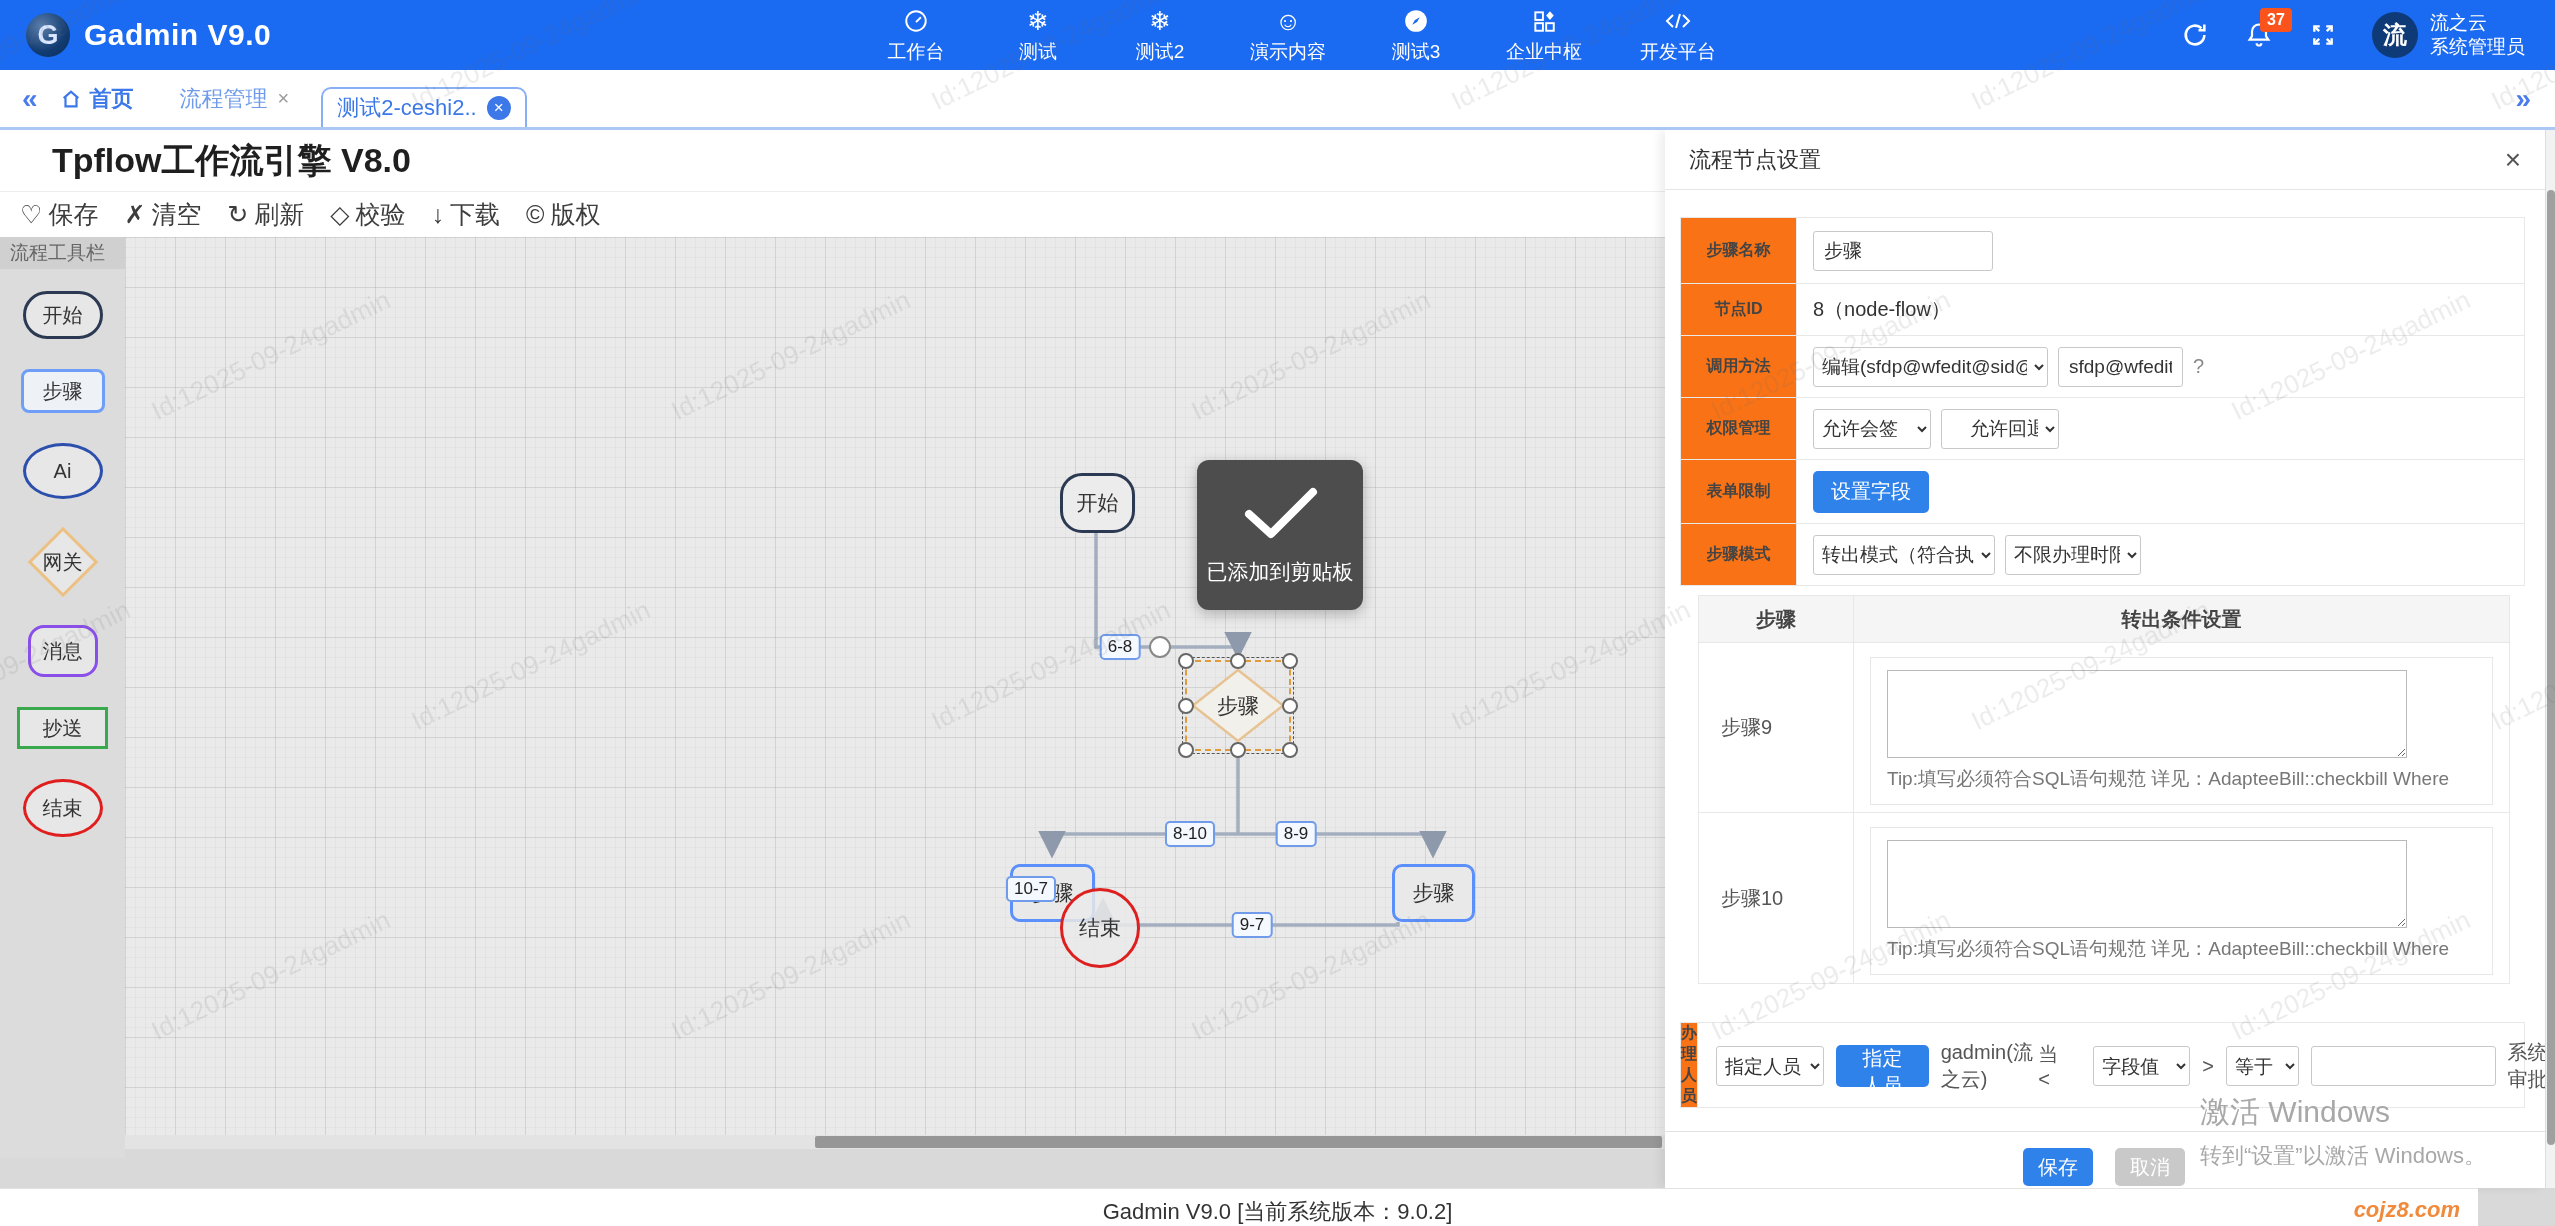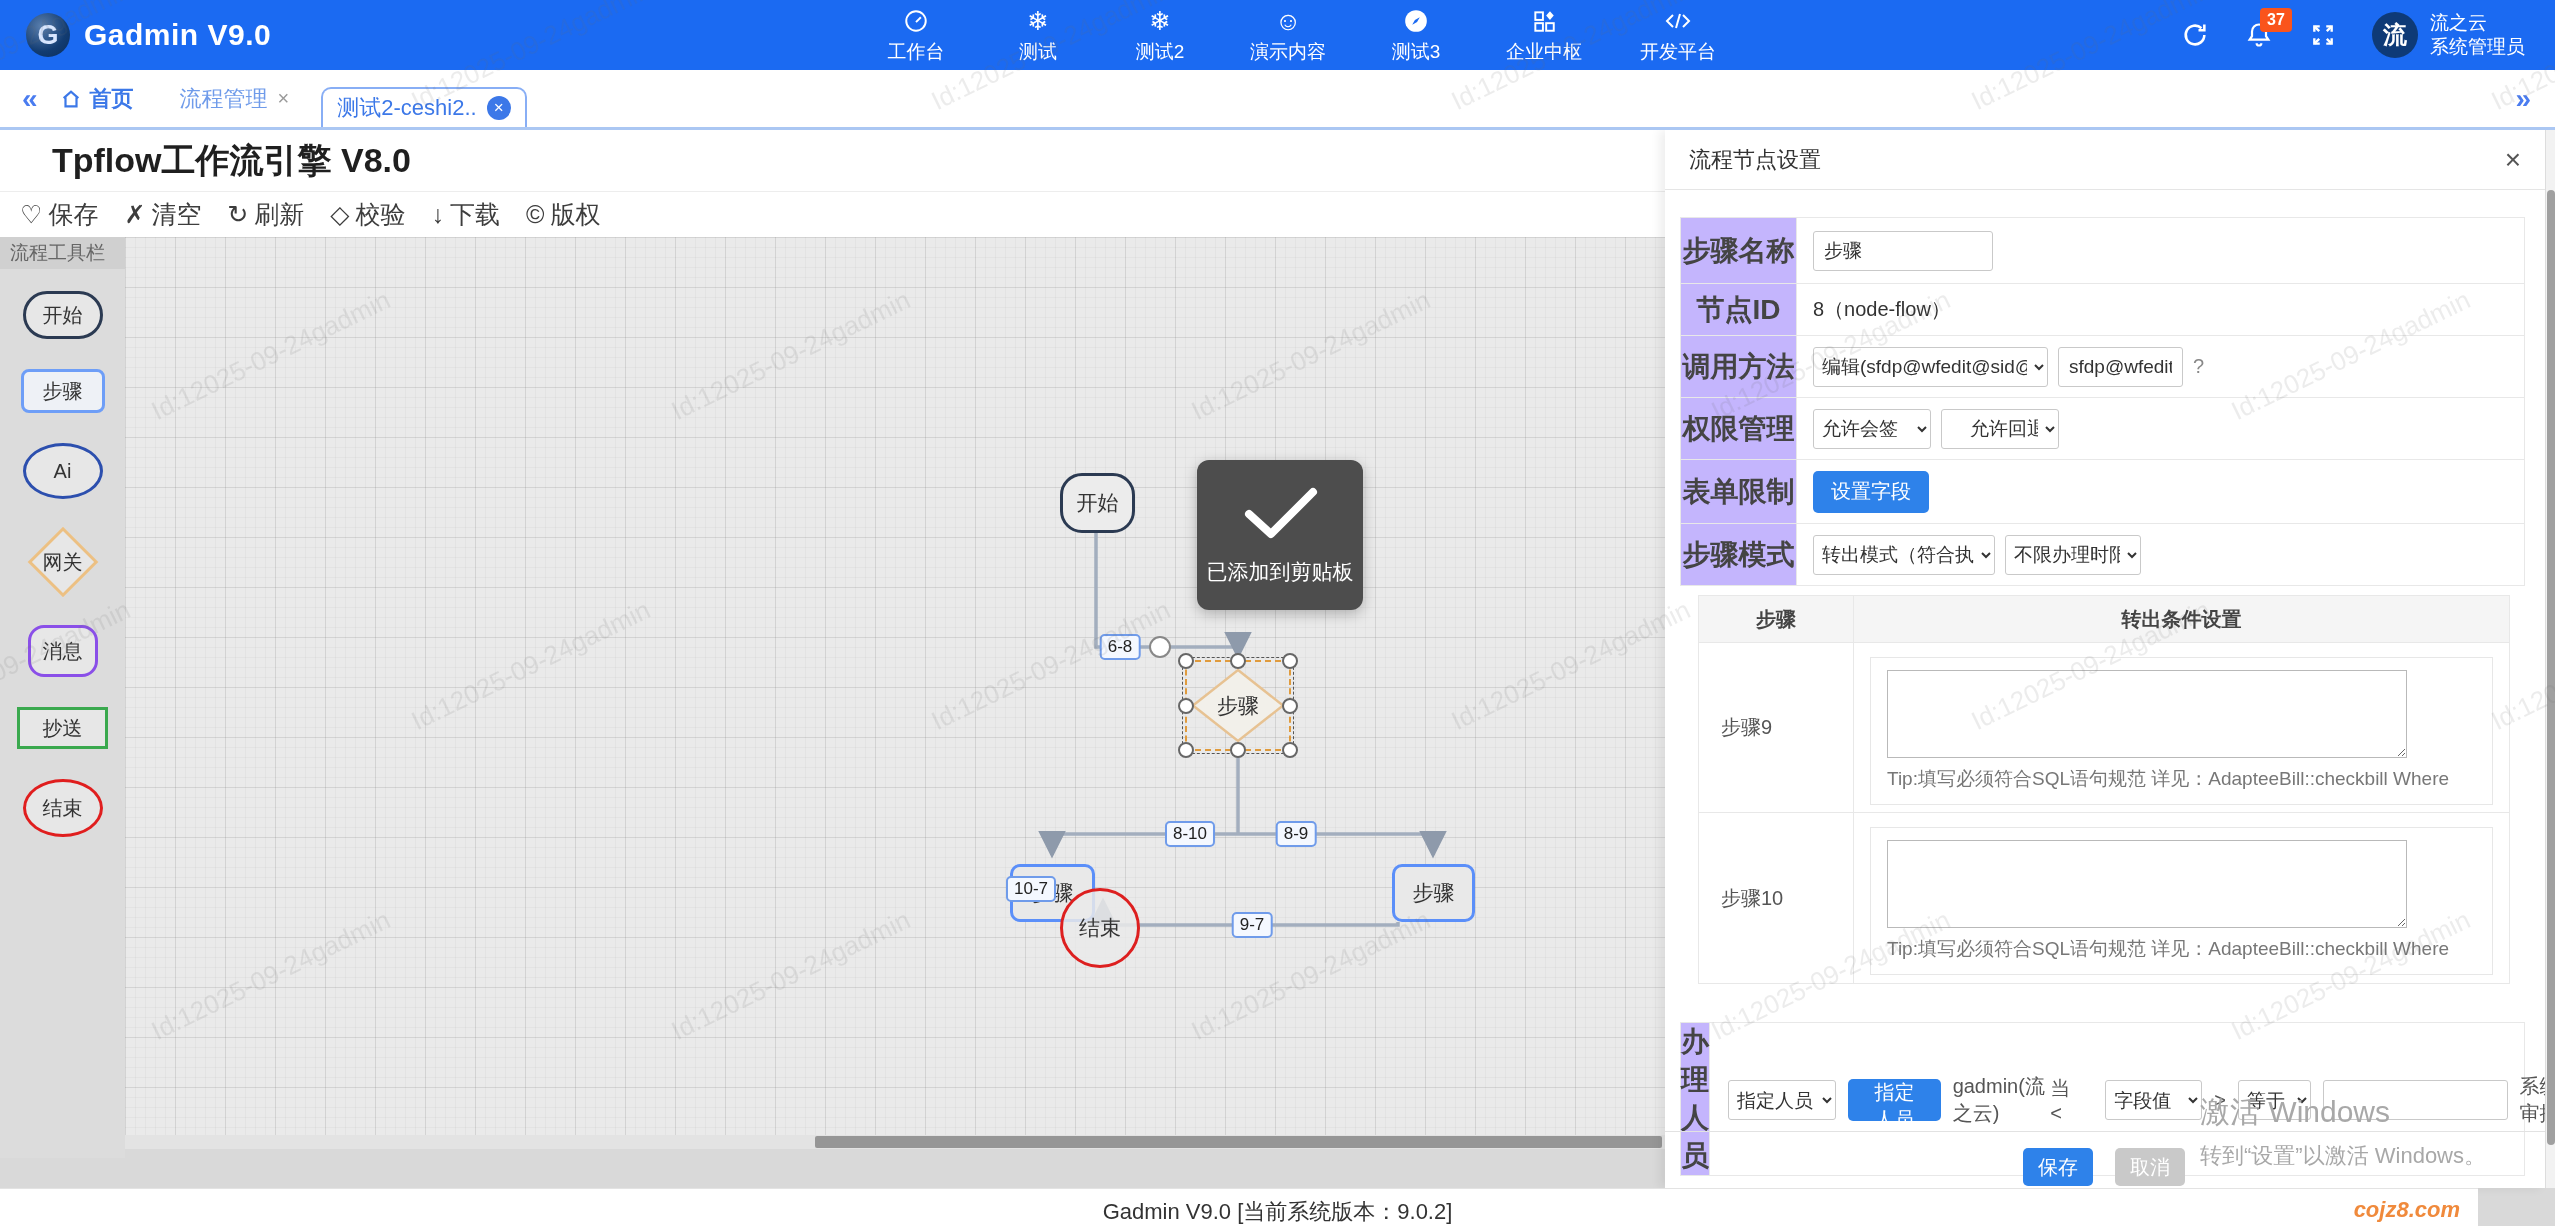--- a/index.html
+++ b/index.html
@@ -83,21 +83,21 @@
   .hscroll{position:absolute;left:125px;top:898px;width:1540px;height:14px;background:#e3e3e3;}
   .hthumb{position:absolute;left:690px;top:1px;width:847px;height:12px;background:#969696;border-radius:2px;cursor:pointer;}
 
   
   .panel{position:absolute;left:1665px;top:130px;width:880px;height:1058px;background:#fff;z-index:15;box-shadow:-5px 0 10px rgba(0,0,0,.07);}
   .panel-head{height:60px;border-bottom:1px solid #e5e5e5;display:flex;align-items:center;padding:0 24px;}
   .panel-title{font-size:22px;color:#333;}
   .panel-close{margin-left:auto;font-size:28px;color:#555;cursor:pointer;line-height:1;}
   .form-table{position:absolute;left:15px;top:87px;width:845px;border:1px solid #e8e8e8;border-bottom:none;}
   .frow{display:flex;border-bottom:1px solid #e8e8e8;}
-  .flabel{width:116px;background:#c4b5fd;border-right:1px solid #e8e8e8;display:flex;align-items:center;justify-content:center;font-weight:bold;color:#444;font-size:28px;text-align:center;}
+  .flabel{width:116px;background:#f97316;border-right:1px solid #e8e8e8;display:flex;align-items:center;justify-content:center;font-weight:bold;color:#444;font-size:16px;text-align:center;}
   .fval{flex:1;display:flex;align-items:center;gap:10px;padding:0 16px;font-size:20px;color:#333;}
   select{height:40px;font-size:19px;color:#333;border:1px solid #c9c9c9;background:#fff;border-radius:3px;padding:0 4px;}
   input[type=text]{height:40px;font-size:19px;color:#333;border:1px solid #c9c9c9;border-radius:3px;padding:0 10px;}
   .btn-blue{background:#2e82ea;color:#fff;border:none;border-radius:5px;font-size:20px;height:42px;padding:0 18px;cursor:pointer;}
   .help-q{color:#888;font-size:20px;}
   .cond-table{position:absolute;left:33px;top:465px;width:812px;border:1px solid #e8e8e8;font-size:20px;}
   .cond-head{display:flex;height:47px;background:#f5f5f5;border-bottom:1px solid #e8e8e8;font-weight:bold;color:#444;}
   .cond-col1{width:155px;border-right:1px solid #e8e8e8;display:flex;align-items:center;justify-content:center;}
   .cond-col2{flex:1;display:flex;align-items:center;justify-content:center;}
   .cond-row{display:flex;height:170px;border-bottom:1px solid #e8e8e8;}

